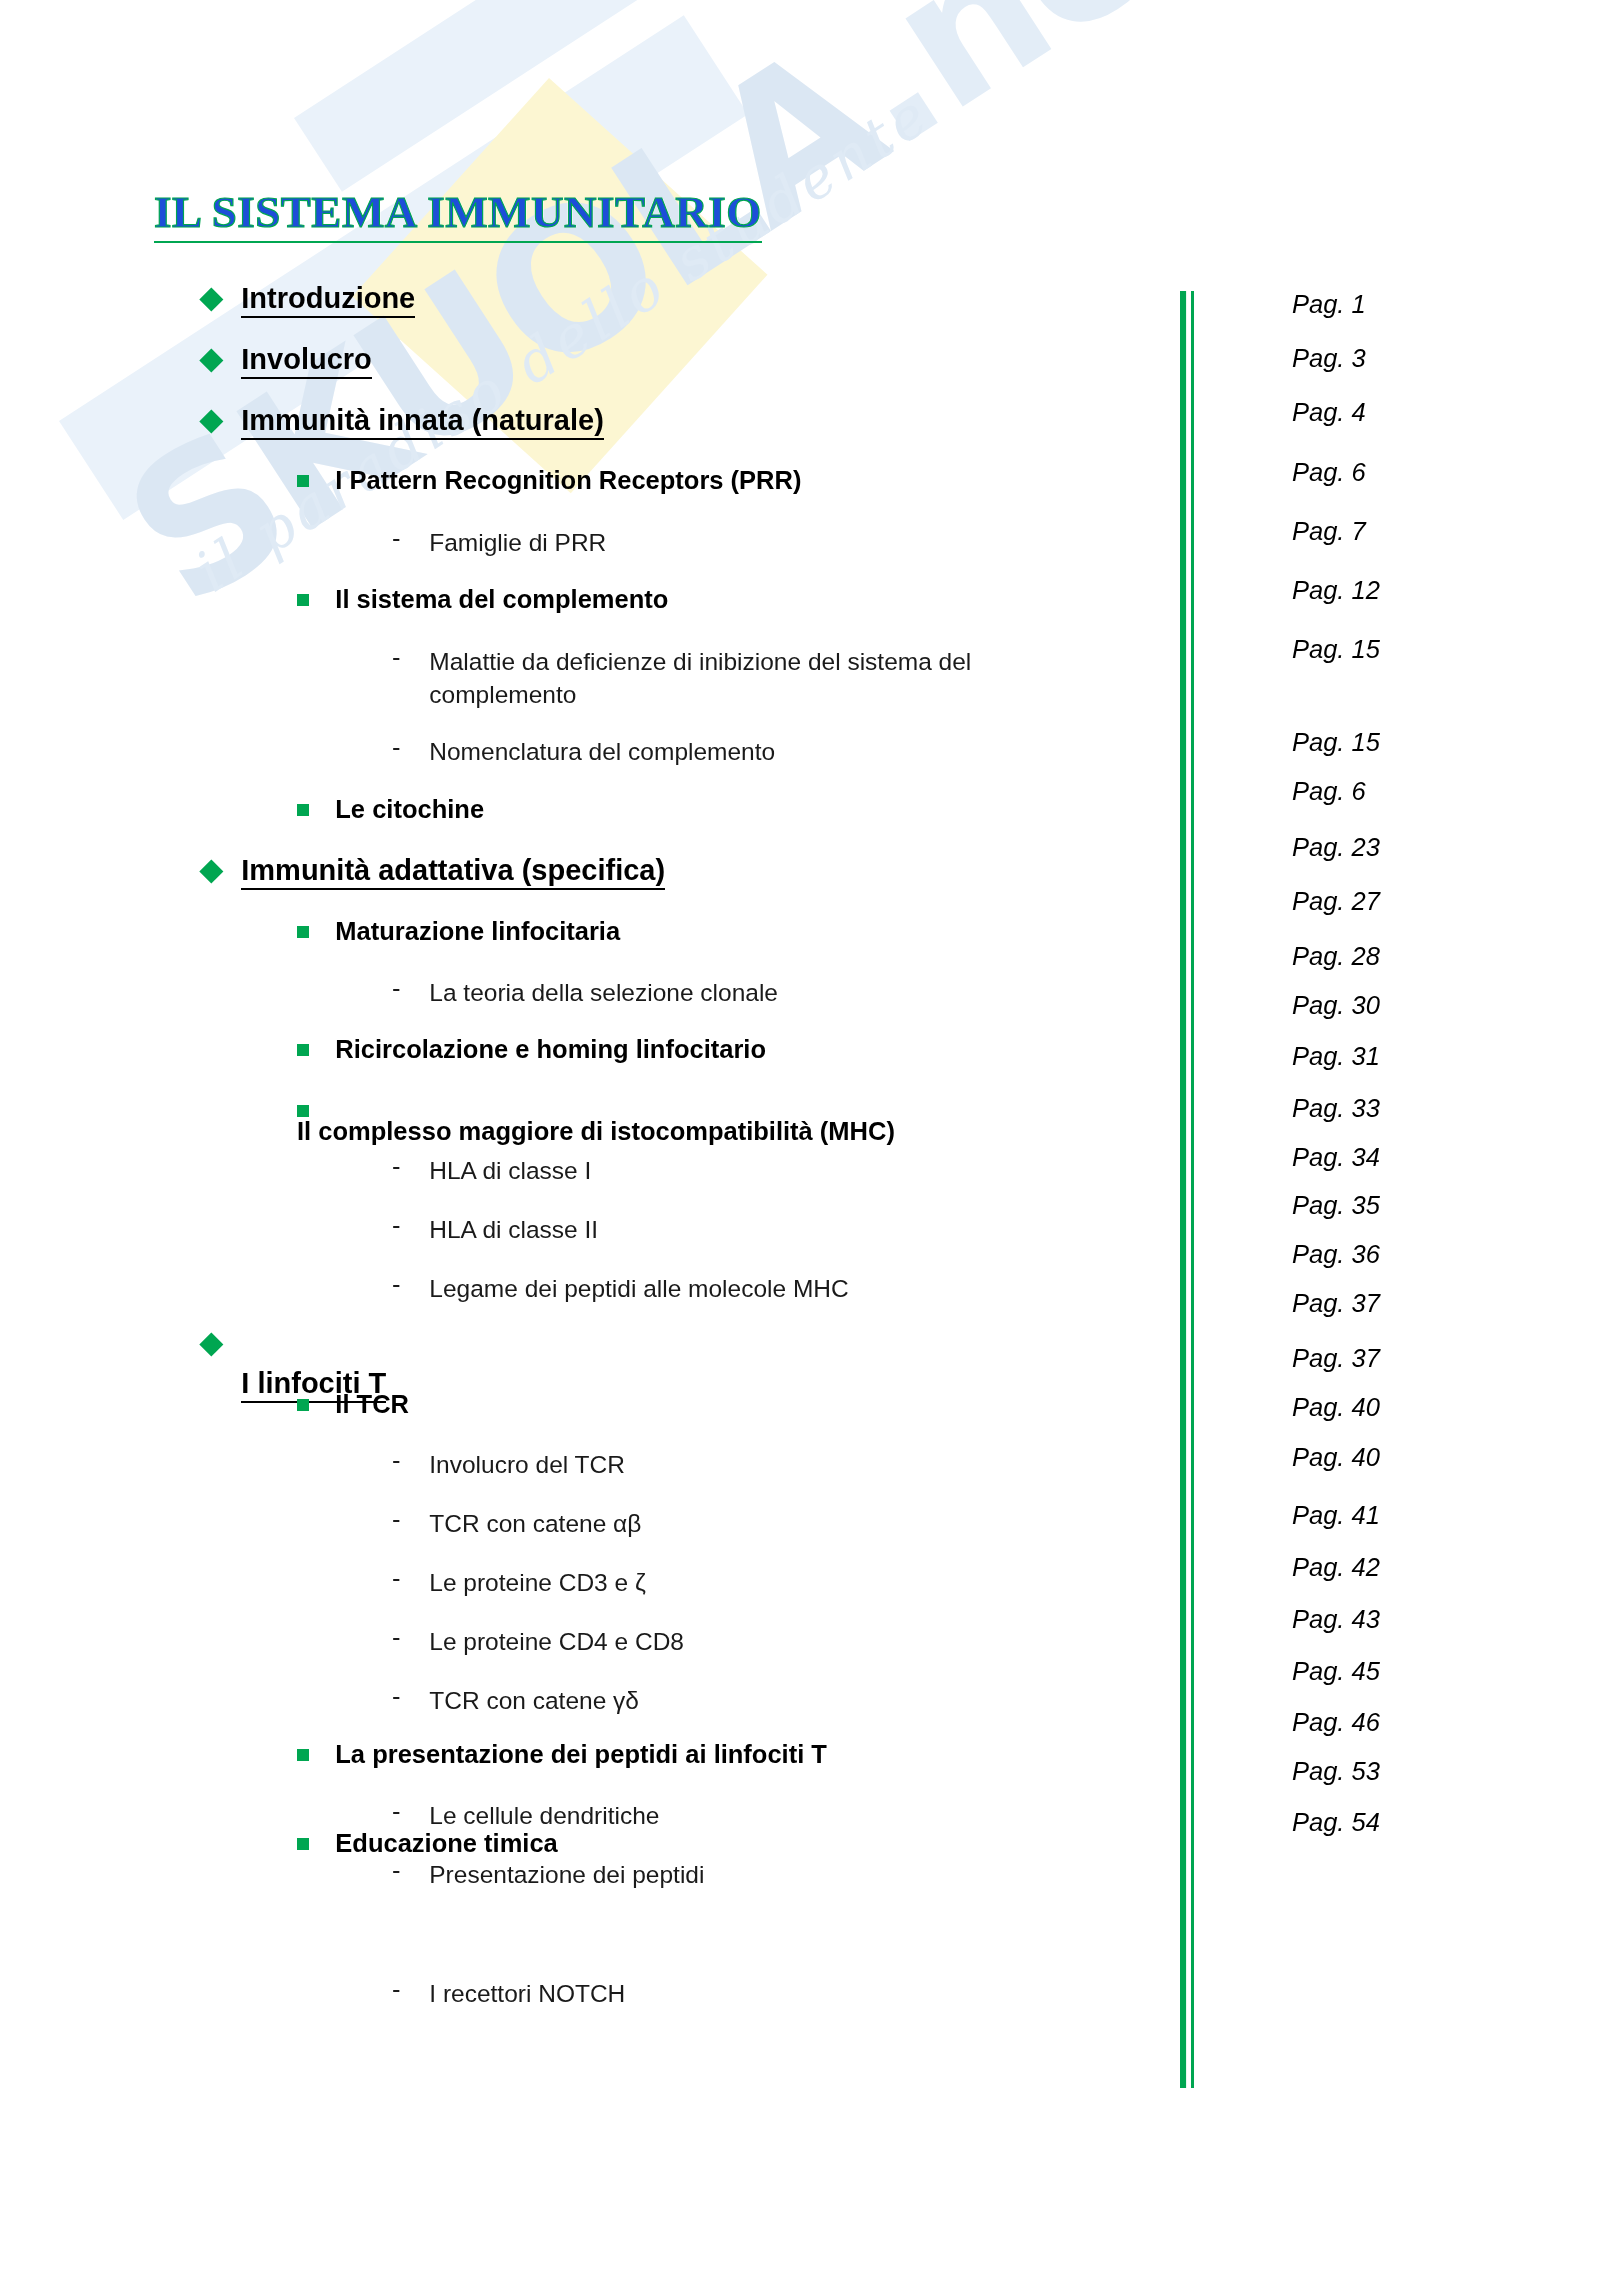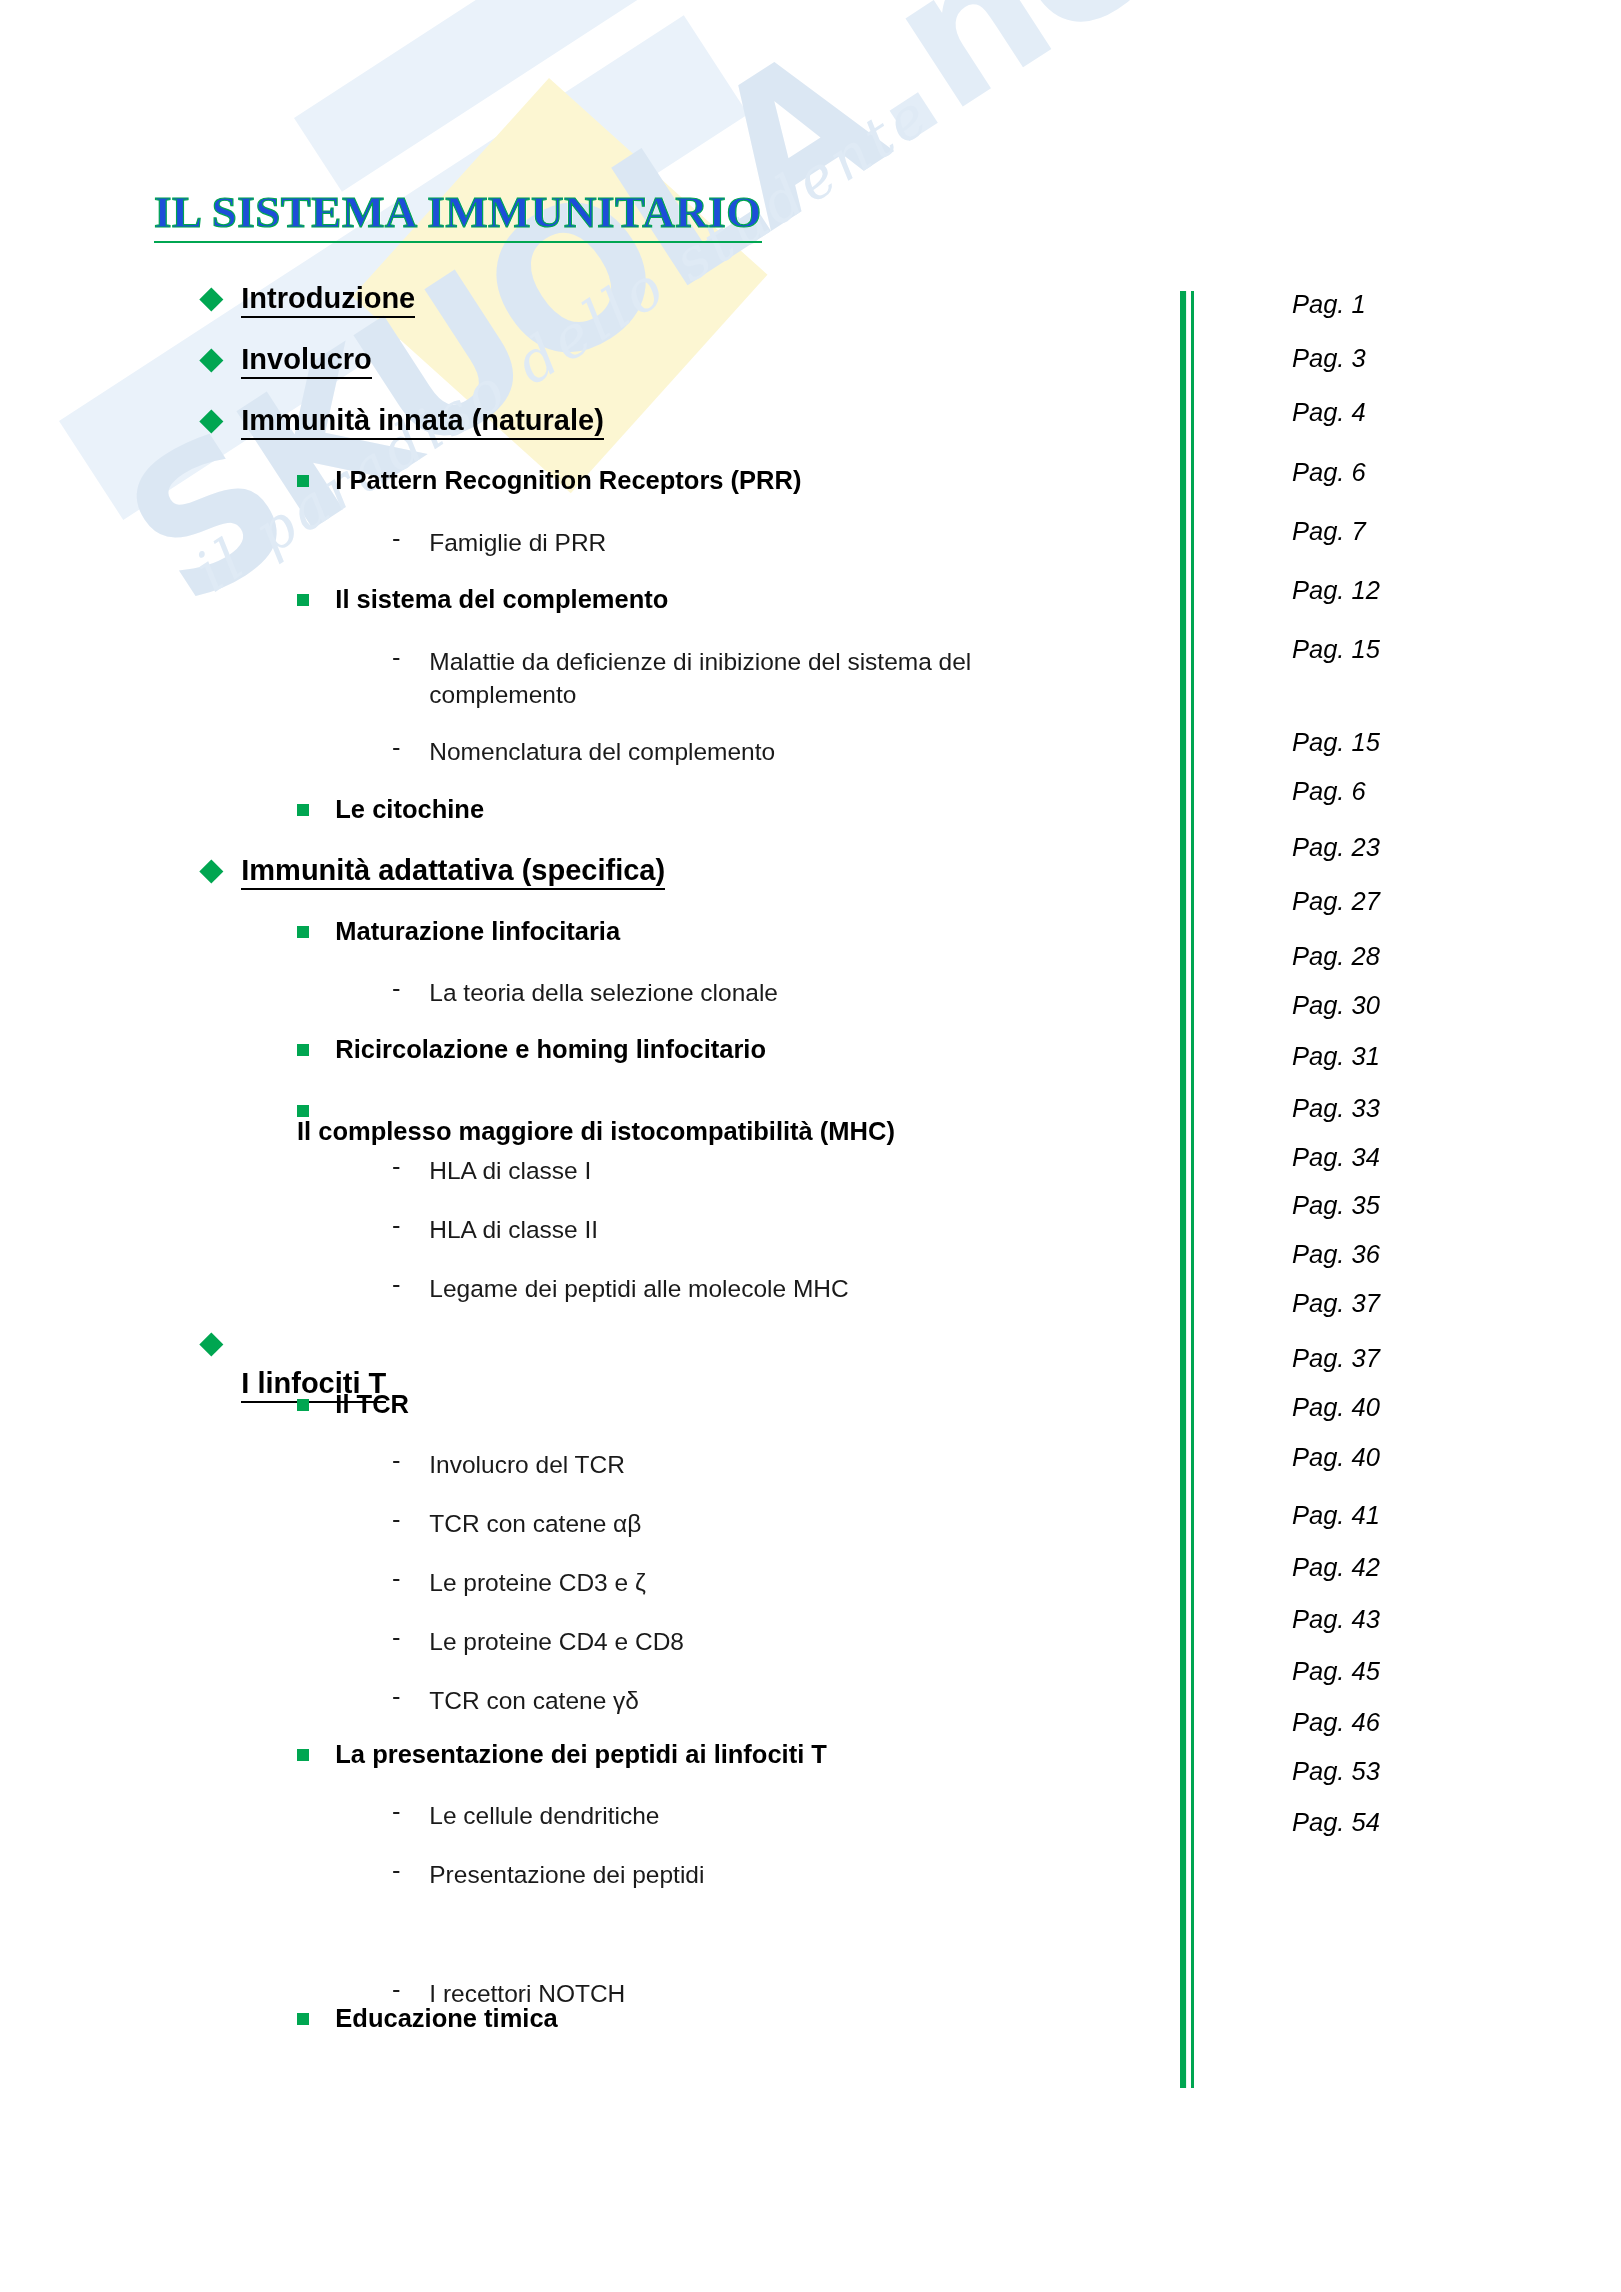--- a/index.html
+++ b/index.html
@@ -422,21 +422,21 @@
           <div class="pagenum" style="top: 1375px;">Pag. 45</div>
         </div>
         <div class="toc-row" style="top: 0px;">
           <div class="toc-entry lvl3" style="top: 1576px;">
             <span class="bullet bullet-dash">-</span>
             <span class="label">Presentazione dei peptidi</span>
           </div>
           <div class="pagenum" style="top: 1426px;">Pag. 46</div>
         </div>
         <div class="toc-row" style="top: 0px;">
-          <div class="toc-entry lvl2" style="top: 1722px; justify-content: center;">
+          <div class="toc-entry lvl2" style="top: 1547px; justify-content: center;">
             <span class="bullet bullet-square"></span>
             <span class="label">Educazione timica</span>
           </div>
           <div class="pagenum" style="top: 1475px;">Pag. 53</div>
         </div>
         <div class="toc-row" style="top: 0px;">
           <div class="toc-entry lvl3" style="top: 1695px;">
             <span class="bullet bullet-dash">-</span>
             <span class="label">I recettori NOTCH</span>
           </div>

